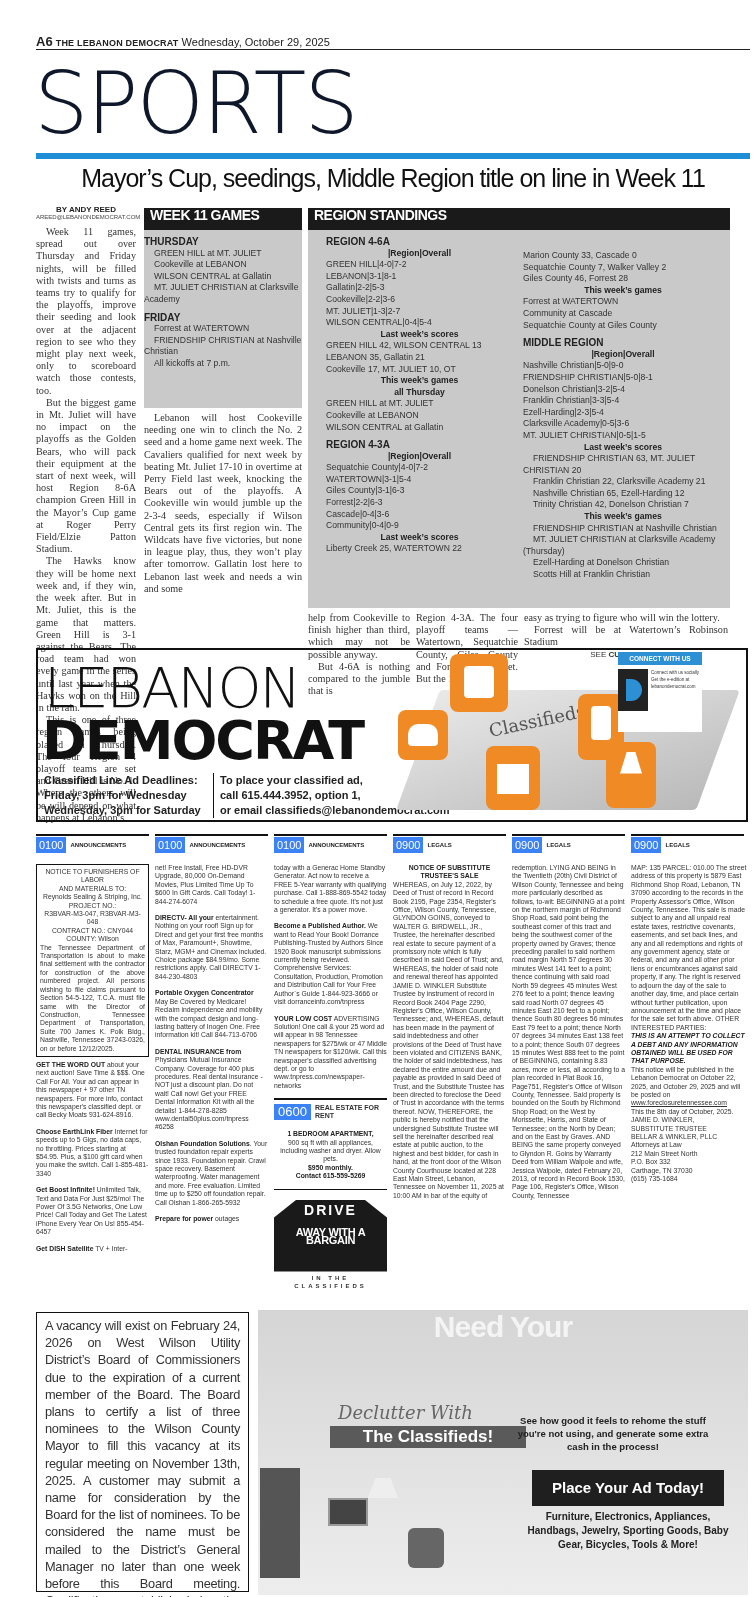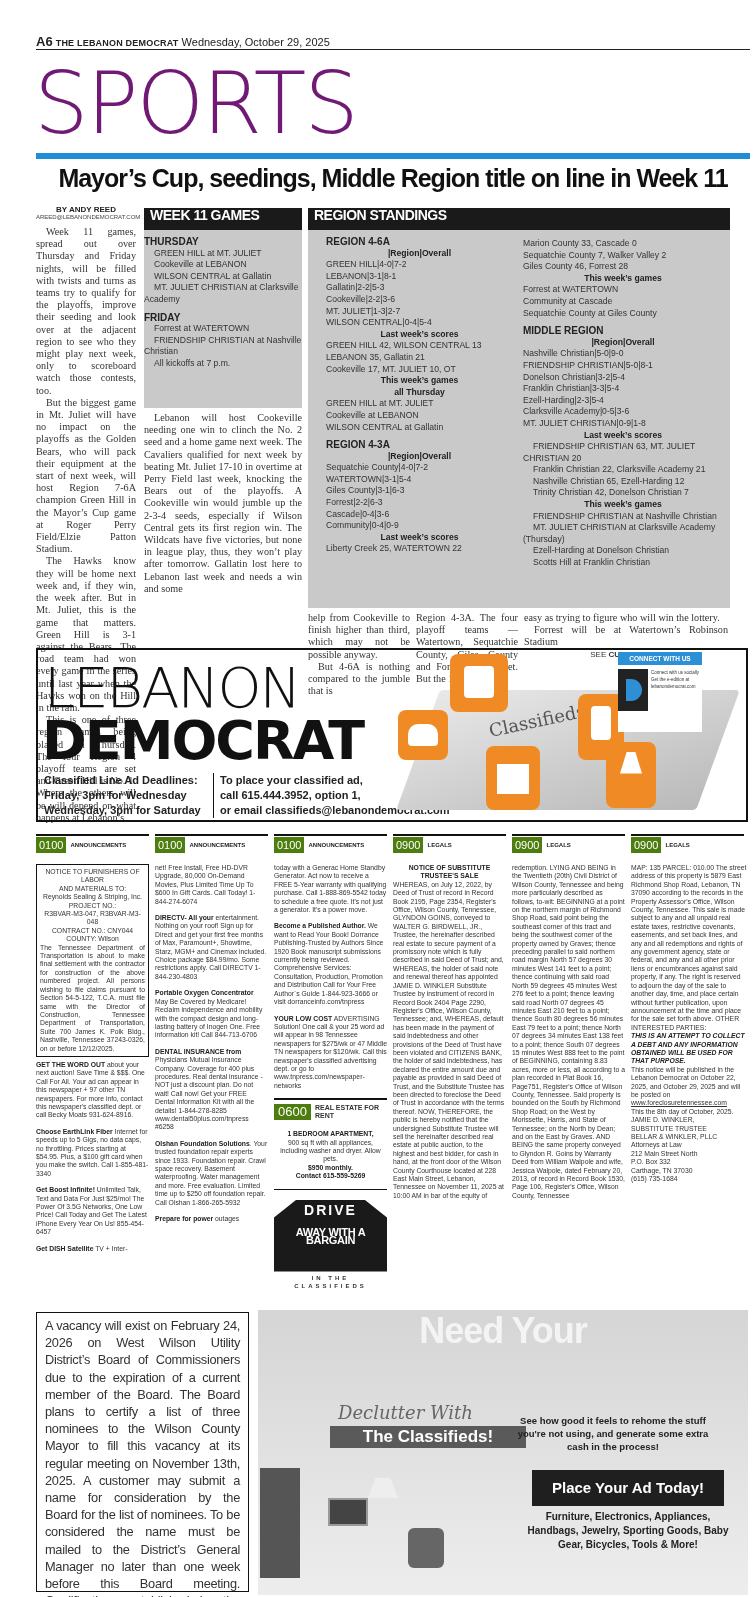--- a/index.html
+++ b/index.html
@@ -1,42 +1,42 @@
 <!DOCTYPE html>
 <html><head>
 <meta charset="utf-8">
 <style>
 *{box-sizing:border-box;margin:0;padding:0}
 body{width:756px;height:1597px;background:#fff;font-family:"Liberation Serif",serif;color:#222;position:relative;overflow:hidden}
 .abs{position:absolute}
 .folio{left:36px;top:34px;width:714px;font-family:"Liberation Sans",sans-serif;font-size:11px;border-bottom:1px solid #222;}
 .folio b{font-size:13px}
 .folio .np{font-weight:bold;font-size:9px;letter-spacing:.2px}
-.sports{left:34px;top:60px;font-family:"DejaVu Sans",sans-serif;font-size:86px;color:#701a75;letter-spacing:-2px;line-height:1;font-weight:300}
+.sports{left:34px;top:60px;font-family:"DejaVu Sans",sans-serif;font-size:86px;color:#0f172a;letter-spacing:-2px;line-height:1;font-weight:300}
 .bluebar{left:36px;top:153px;width:714px;height:6px;background:#1e8fd6}
-.headline{left:36px;top:164px;width:714px;text-align:center;font-family:"Liberation Sans",sans-serif;font-weight:bold;font-size:25px;letter-spacing:-1px;color:#111}
+.headline{left:36px;top:164px;width:714px;text-align:center;font-family:"Liberation Sans",sans-serif;font-weight:normal;font-size:25px;letter-spacing:-1px;color:#111}
 .byline{left:36px;top:205px;width:100px;text-align:center;font-family:"Liberation Sans",sans-serif}
 .byline .n{font-size:8px;font-weight:bold}
 .byline .e{font-size:6px;color:#444}
 .col{font-size:10.2px;line-height:12.2px;text-align:justify;color:#333}
 .col p{text-indent:10px}
 .box{background:#c9c9c9;font-family:"Liberation Sans",sans-serif;font-size:8.6px;line-height:11.6px;color:#333}
 .box .hd{background:#1a1a1a;color:#fff;font-weight:bold;font-size:14px;padding:2px 6px;letter-spacing:-.5px;height:22px}
 .box .ctr{text-align:center;font-weight:bold;color:#222}
 .box .rh{text-align:left;font-weight:bold;font-size:10px;color:#222;margin-top:6px}
 .box .in{text-indent:10px}
 .see{font-family:"Liberation Sans",sans-serif;font-size:8px;text-align:center}
 .classhd{left:36px;top:648px;width:712px;height:174px;border:2px solid #111}
 .leb{font-family:"DejaVu Sans",sans-serif;font-size:56px;line-height:1;color:#111;font-weight:300;letter-spacing:-2px}
 .dem{font-family:"DejaVu Sans",sans-serif;font-size:54px;font-weight:bold;line-height:1;color:#111;letter-spacing:-2px}
 .dl{font-family:"Liberation Sans",sans-serif;font-weight:bold;font-size:11px;line-height:15px;color:#222}
 .orange{background:#f08a24;border-radius:8px}
 .conn{background:#2d8fd4;color:#fff;font-family:"Liberation Sans",sans-serif;font-weight:bold;font-size:6.5px;text-align:center;padding:3px 0}
 .cathd{height:20px;border-top:2px solid #111;display:flex;align-items:center;gap:4px;font-family:"Liberation Sans",sans-serif;margin-bottom:6px}
-.cathd .num{background:#4d7c0f;color:#fff;font-size:11px;padding:2px 3px}
+.cathd .num{background:#3b82f6;color:#fff;font-size:11px;padding:2px 3px}
 .cathd .lbl{font-size:6px;font-weight:bold}
 .cls{font-family:"Liberation Sans",sans-serif;font-size:6.8px;line-height:8.4px;color:#333}
 .cls p{margin-bottom:8px}
 .cls b{color:#222}
 .nbox{border:1px solid #111;padding:3px 3px;text-align:center}
 .nbox .j{text-align:justify}
 .vac{left:36px;top:1312px;width:213px;height:280px;border:1px solid #111;padding:0 8px;font-family:"Liberation Sans",sans-serif;font-size:12.8px;line-height:17.2px;text-align:justify;color:#333;letter-spacing:-.3px}
 .space{left:258px;top:1310px;width:490px;height:285px;background:linear-gradient(#d5d5d5,#ededed);}
 .blk{background:#1f1f1f;color:#fff;font-family:"Liberation Sans",sans-serif;font-weight:bold;text-align:center}
 </style>
@@ -52,21 +52,21 @@
 <div class="abs bluebar"></div>
 <div class="abs headline">Mayor’s Cup, seedings, Middle Region title on line in Week 11</div>
 
 <div class="abs byline">
   <div class="n">BY ANDY REED</div>
   <div class="e">AREED@LEBANONDEMOCRAT.COM</div>
 </div>
 
 <div class="abs col" style="left:36px;top:226px;width:100px">
   <p>Week 11 games, spread out over Thursday and Friday nights, will be filled with twists and turns as teams try to qualify for the playoffs, improve their seeding and look over at the adjacent region to see who they might play next week, only to scoreboard watch those contests, too.</p>
-  <p>But the biggest game in Mt. Juliet will have no impact on the playoffs as the Golden Bears, who will pack their equipment at the start of next week, will host Region 7-6A champion Green Hill in the Mayor’s Cup game at Roger Perry Field/Elzie Patton Stadium.</p>
+  <p>But the biggest game in Mt. Juliet will have no impact on the playoffs as the Golden Bears, who will pack their equipment at the start of next week, will host Region 8-6A champion Green Hill in the Mayor’s Cup game at Roger Perry Field/Elzie Patton Stadium.</p>
   <p>The Hawks know they will be home next week and, if they win, the week after. But in Mt. Juliet, this is the game that matters. Green Hill is 3-1 against the Bears. The road team had won every game in the series until last year when the Hawks won on the Hill in the rain.</p>
   <p>This is one of three region games being played on Thursday. The four Region 4 playoff teams are set and Green Hill is No. 1. Where the others will be will depend on what happens at Lebanon’s</p>
 </div>
 
 <div class="abs box" style="left:144px;top:208px;width:158px;height:200px">
   <div class="hd">WEEK 11 GAMES</div>
   <div class="rh">THURSDAY</div>
   <div class="in">GREEN HILL at MT. JULIET</div>
   <div class="in">Cookeville at LEBANON</div>
   <div class="in">WILSON CENTRAL at Gallatin</div>
@@ -106,37 +106,37 @@
       <div class="ctr">|Region|Overall</div>
       <div>Sequatchie County|4-0|7-2</div>
       <div>WATERTOWN|3-1|5-4</div>
       <div>Giles County|3-1|6-3</div>
       <div>Forrest|2-2|6-3</div>
       <div>Cascade|0-4|3-6</div>
       <div>Community|0-4|0-9</div>
       <div class="ctr">Last week’s scores</div>
       <div>Liberty Creek 25, WATERTOWN 22</div>
     </div>
-    <div style="width:210px;padding-left:10px;padding-top:8px">
+    <div style="width:210px;padding-left:10px;padding-top:20px">
       <div>Marion County 33, Cascade 0</div>
       <div>Sequatchie County 7, Walker Valley 2</div>
       <div>Giles County 46, Forrest 28</div>
       <div class="ctr">This week’s games</div>
       <div>Forrest at WATERTOWN</div>
       <div>Community at Cascade</div>
       <div>Sequatchie County at Giles County</div>
       <div class="rh">MIDDLE REGION</div>
       <div class="ctr">|Region|Overall</div>
       <div>Nashville Christian|5-0|9-0</div>
       <div>FRIENDSHIP CHRISTIAN|5-0|8-1</div>
       <div>Donelson Christian|3-2|5-4</div>
       <div>Franklin Christian|3-3|5-4</div>
       <div>Ezell-Harding|2-3|5-4</div>
       <div>Clarksville Academy|0-5|3-6</div>
-      <div>MT. JULIET CHRISTIAN|0-9|1-8</div>
+      <div>MT. JULIET CHRISTIAN|0-5|1-5</div>
       <div class="ctr">Last week’s scores</div>
       <div class="in">FRIENDSHIP CHRISTIAN 63, MT. JULIET CHRISTIAN 20</div>
       <div class="in">Franklin Christian 22, Clarksville Academy 21</div>
       <div class="in">Nashville Christian 65, Ezell-Harding 12</div>
       <div class="in">Trinity Christian 42, Donelson Christian 7</div>
       <div class="ctr">This week’s games</div>
       <div class="in">FRIENDSHIP CHRISTIAN at Nashville Christian</div>
       <div class="in">MT. JULIET CHRISTIAN at Clarksville Academy (Thursday)</div>
       <div class="in">Ezell-Harding at Donelson Christian</div>
       <div class="in">Scotts Hill at Franklin Christian</div>
@@ -300,21 +300,21 @@
   <div>P.O. Box 332</div>
   <div>Carthage, TN 37030</div>
   <div>(615) 735-1684</div>
 </div>
 
 <div class="abs vac">
   <div style="padding-top:4px">A vacancy will exist on February 24, 2026 on West Wilson Utility District’s Board of Commissioners due to the expiration of a current member of the Board. The Board plans to certify a list of three nominees to the Wilson County Mayor to fill this vacancy at its regular meeting on November 13th, 2025. A customer may submit a name for consideration by the Board for the list of nominees. To be considered the name must be mailed to the District’s General Manager no later than one week before this Board meeting. Qualifications established by the Board for nominees are available upon request.</div>
 </div>
 
 <div class="abs space">
-  <div class="abs" style="left:0;top:0;width:490px;text-align:center;font-family:'Liberation Sans',sans-serif;font-weight:bold;font-size:36px;color:#f4f4f4;letter-spacing:-1px">Need Your</div>
+  <div class="abs" style="left:0;top:0;width:490px;text-align:center;font-family:'Liberation Sans',sans-serif;font-weight:bold;font-size:30px;color:#f4f4f4;letter-spacing:-1px">Need Your</div>
   <div class="abs" style="left:80px;top:92px;width:160px;font-family:'DejaVu Serif',serif;font-style:italic;font-size:18px;color:#666">Declutter With</div>
   <div class="abs" style="left:72px;top:116px;width:196px;height:22px;background:#5a5a5a;color:#fff;text-align:center;font-family:'Liberation Sans',sans-serif;font-weight:bold;font-size:17px;line-height:22px">The Classifieds!</div>
   <div class="abs" style="left:0;top:158px;width:210px;height:120px">
     <div class="abs" style="left:2px;top:0;width:40px;height:110px;background:#555"></div>
     <div class="abs" style="left:70px;top:30px;width:40px;height:28px;background:#444;border:2px solid #999"></div>
     <div class="abs" style="left:110px;top:10px;width:30px;height:20px;background:#eee;clip-path:polygon(25% 0,75% 0,100% 100%,0 100%)"></div>
     <div class="abs" style="left:10px;top:72px;width:30px;height:30px;border:3px solid #555;border-radius:50%"></div>
     <div class="abs" style="left:150px;top:60px;width:36px;height:40px;background:#666;border-radius:6px"></div>
   </div>
   <div class="abs" style="left:250px;top:104px;width:210px;text-align:center;font-family:'Liberation Sans',sans-serif;font-weight:bold;font-size:9.5px;line-height:13px;color:#222">See how good it feels to rehome the stuff you're not using, and generate some extra cash in the process!</div>

